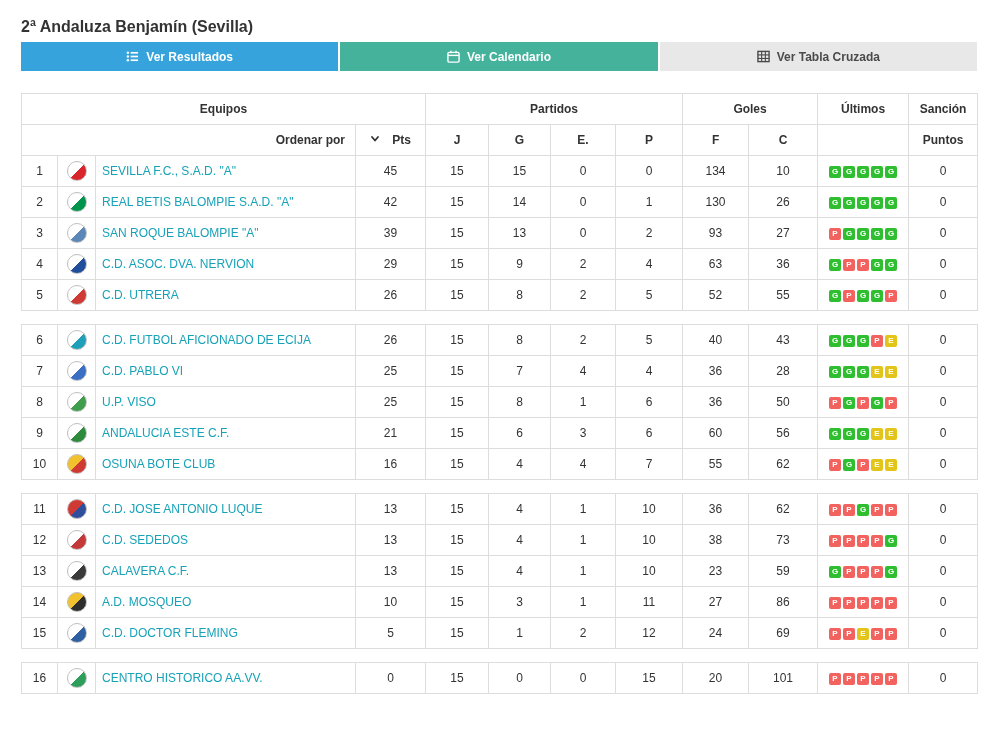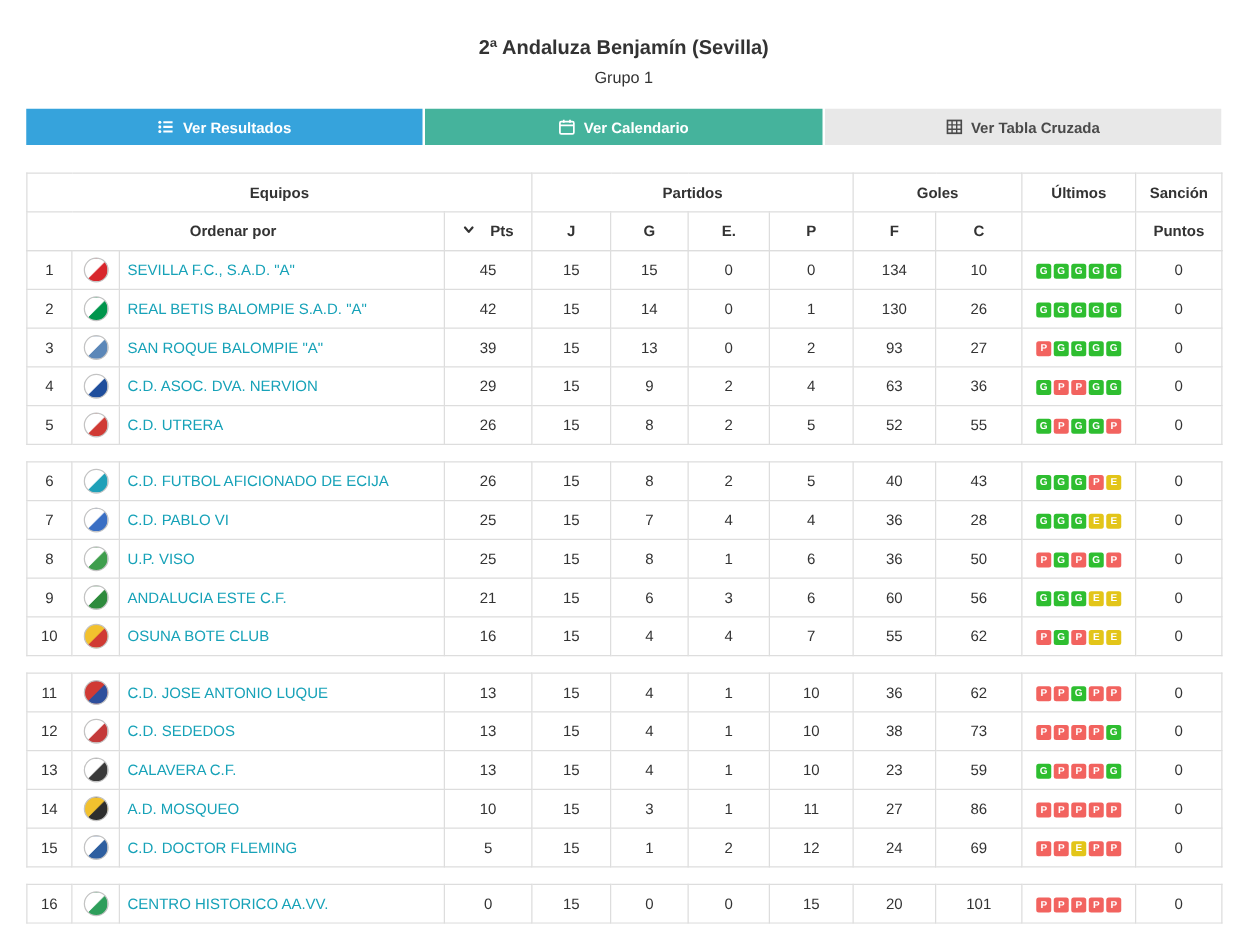--- a/index.html
+++ b/index.html
@@ -1,37 +1,37 @@
 <!DOCTYPE html>
 <html style="--link-color: #17a2b8;"><head>
 <meta charset="utf-8">
 <style>
   * { box-sizing: border-box; }
   html, body { margin: 0; padding: 0; background: #fff; }
   body { font-family: "Liberation Sans", sans-serif; color: #333; }
   .page { width: 956px; margin: 0 auto; padding-top: 14px; }
 
-  .title { text-align: center; font-size: 16px; font-weight: bold; margin: 16px 0 6px; }
+  .title { font-size: 16px; font-weight: bold; margin: 4px 0 6px; }
   .subtitle { text-align: center; font-size: 13px; margin: 0 0 18px; }
 
   .tabs { display: flex; gap: 2px; margin-bottom: 22px; }
   .tab {
     flex: 1; height: 29px; display: flex; align-items: center; justify-content: center;
     gap: 7px; border: none; font-family: inherit; font-size: 12px; font-weight: bold;
     cursor: pointer; padding: 0;
   }
   .tab svg { display: block; }
 
   table.grid { border-collapse: collapse; table-layout: fixed; width: 956px; }
   table.grid th, table.grid td {
     border: 1px solid #ddd; padding: 0 6px; height: 31px;
     font-size: 12px; overflow: hidden; white-space: nowrap;
   }
   .header-table th { font-size: 13px; font-weight: bold; text-align: center; }
-  .header-table th.order-by { padding-right: 10px; }
+  .header-table th.order-by { text-align: right; padding-right: 10px; }
   .pts-wrap { display: inline-flex; align-items: center; gap: 12px; vertical-align: middle; }
 
   .c-pos { text-align: center; }
   .c-crest { text-align: center; }
   .c-name { text-align: left; }
   .c-num { text-align: center; }
   .c-last { text-align: center; }
 
   .team-link { color: var(--link-color, #17a2b8); text-decoration: none; font-size: 12px; }
   .crest {
@@ -48,21 +48,20 @@
   #groups table { margin-bottom: 13px; }
   #groups table:first-child { margin-top: -1px; }
   #groups table:last-child { margin-bottom: 0; }
 </style>
 </head>
 <body>
 
 <div class="page">
 
   <div class="title">2ª Andaluza Benjamín (Sevilla)</div>
-  <div class="subtitle">Grupo 1</div>
 
   <div class="tabs">
     <button class="tab" style="background: rgb(54, 163, 220); color: rgb(255, 255, 255);">
       <span class="tab-icon">
         <svg width="13" height="13" viewBox="0 0 14 14">
             <circle cx="2" cy="3" r="1.3" fill="currentColor"></circle>
             <circle cx="2" cy="7" r="1.3" fill="currentColor"></circle>
             <circle cx="2" cy="11" r="1.3" fill="currentColor"></circle>
             <line x1="5" y1="3" x2="13" y2="3" stroke="currentColor" stroke-width="1.8"></line>
             <line x1="5" y1="7" x2="13" y2="7" stroke="currentColor" stroke-width="1.8"></line>

